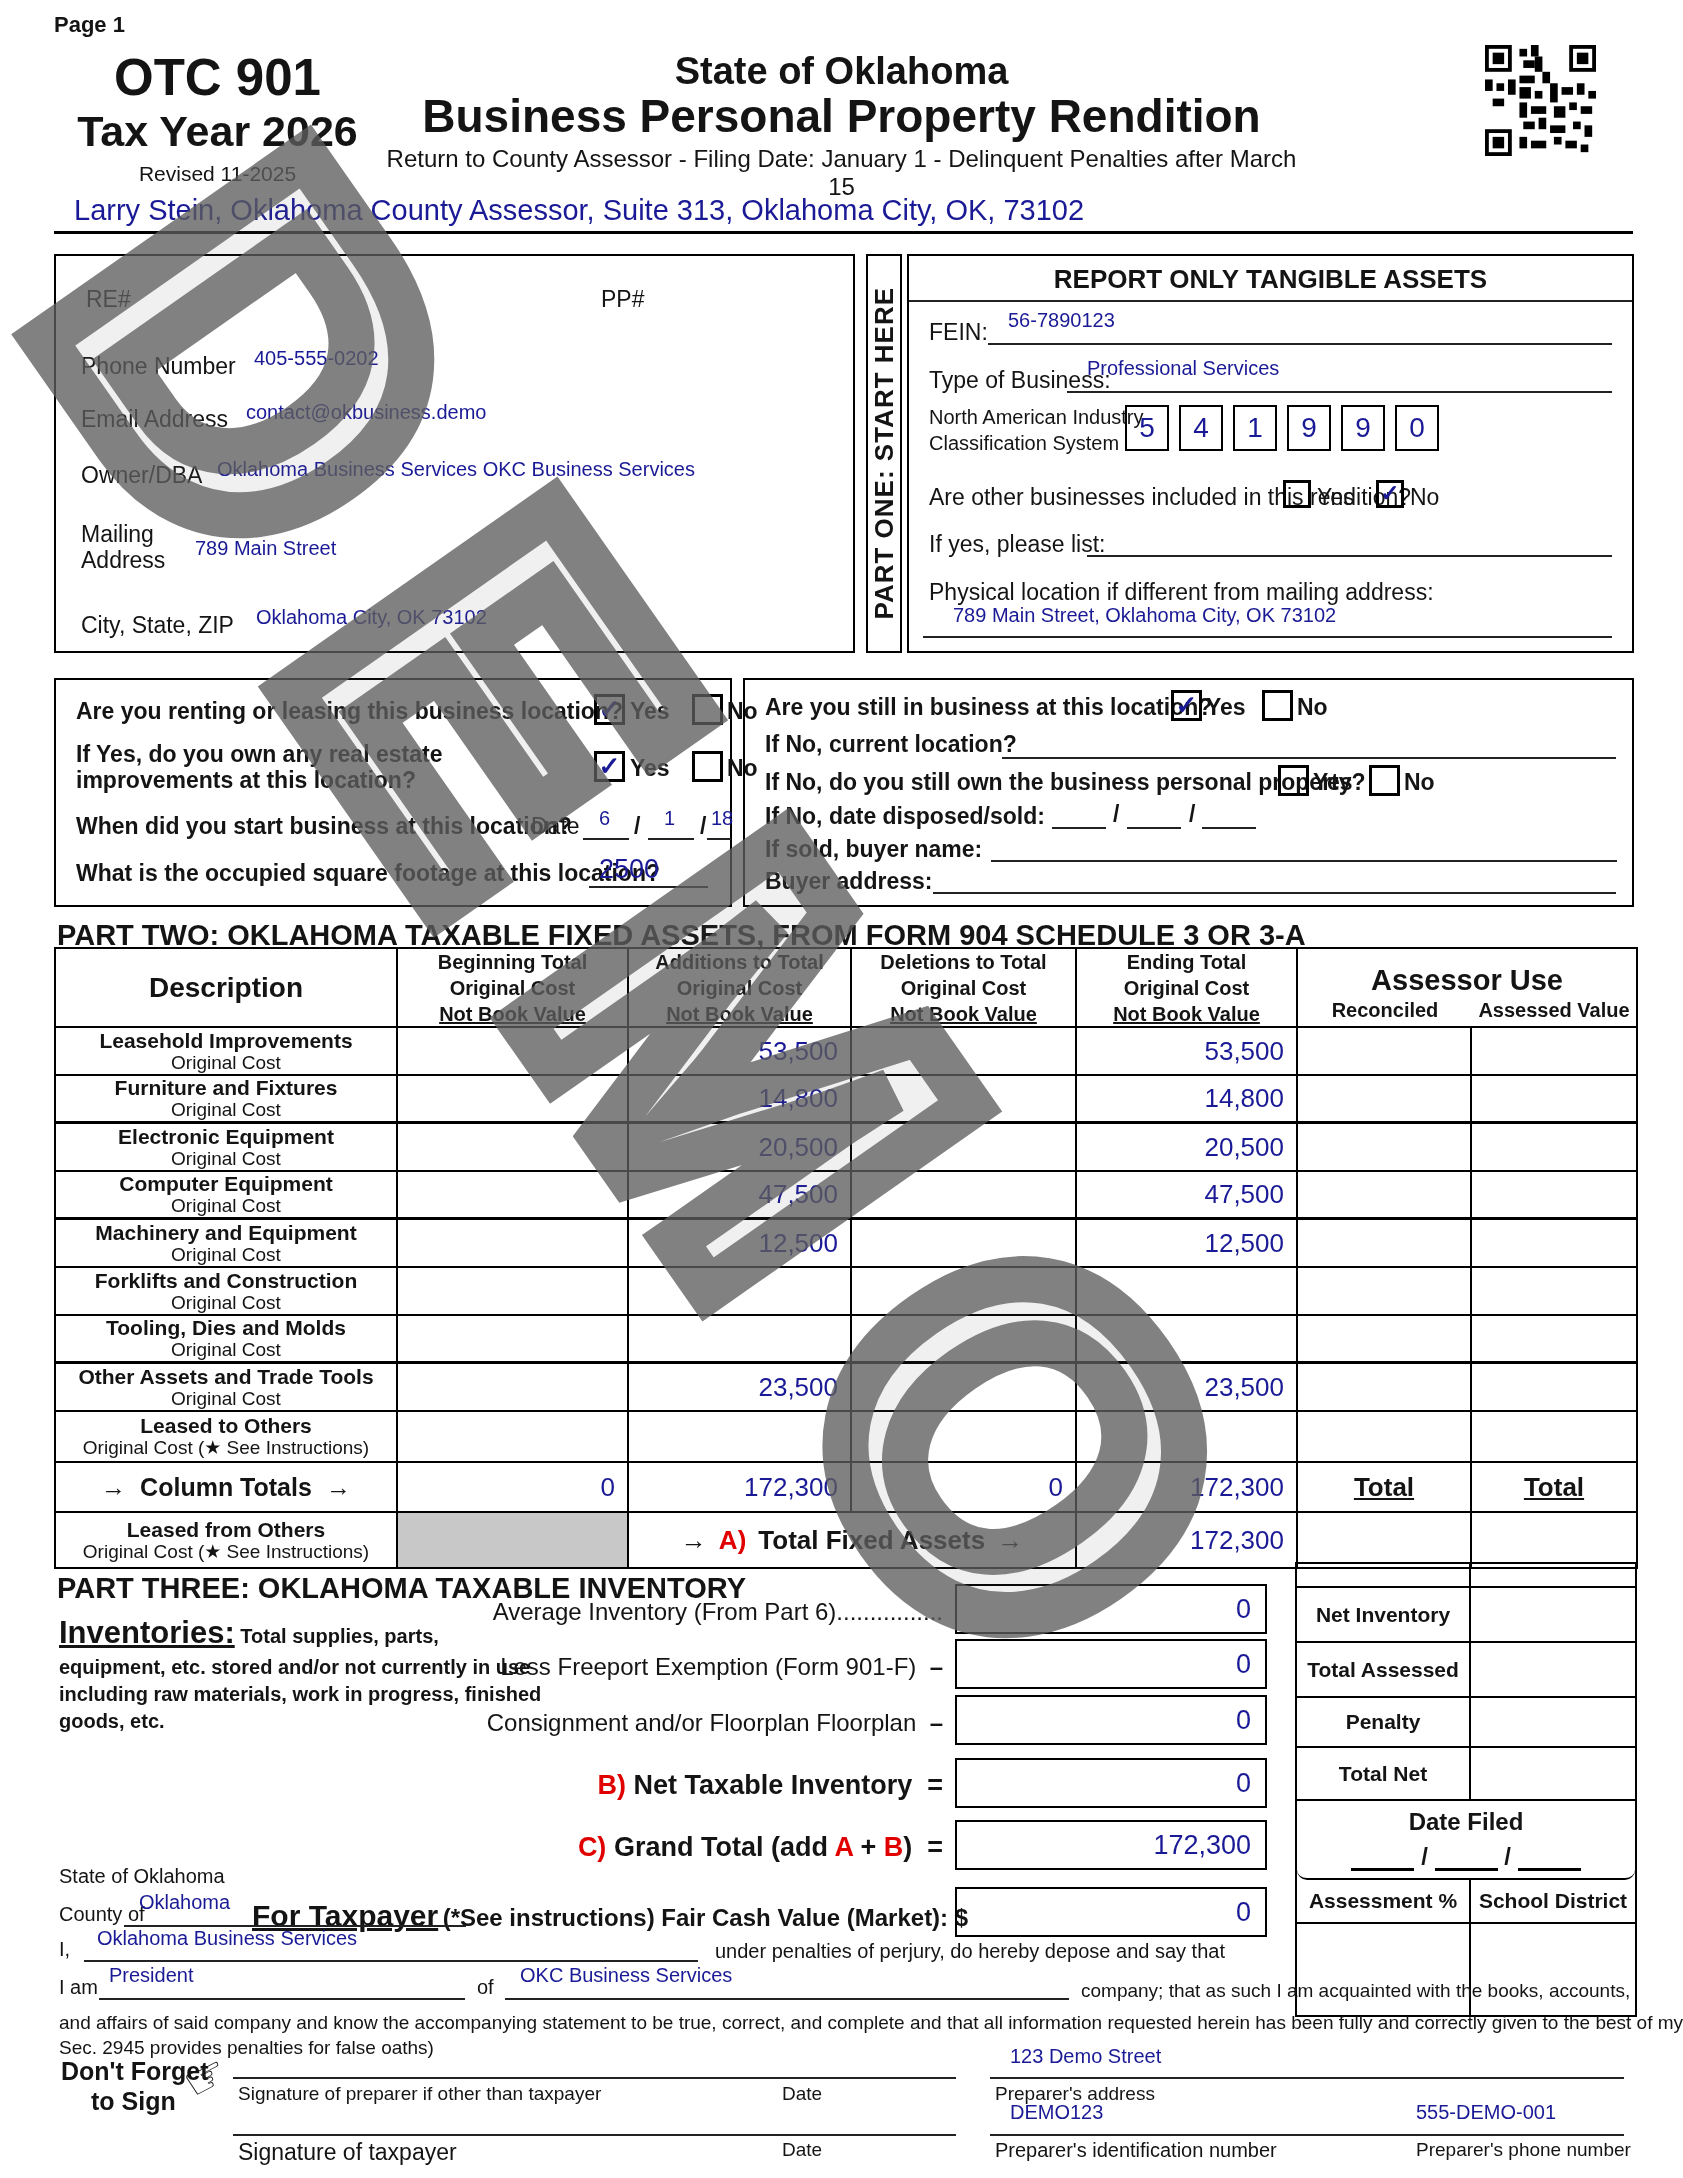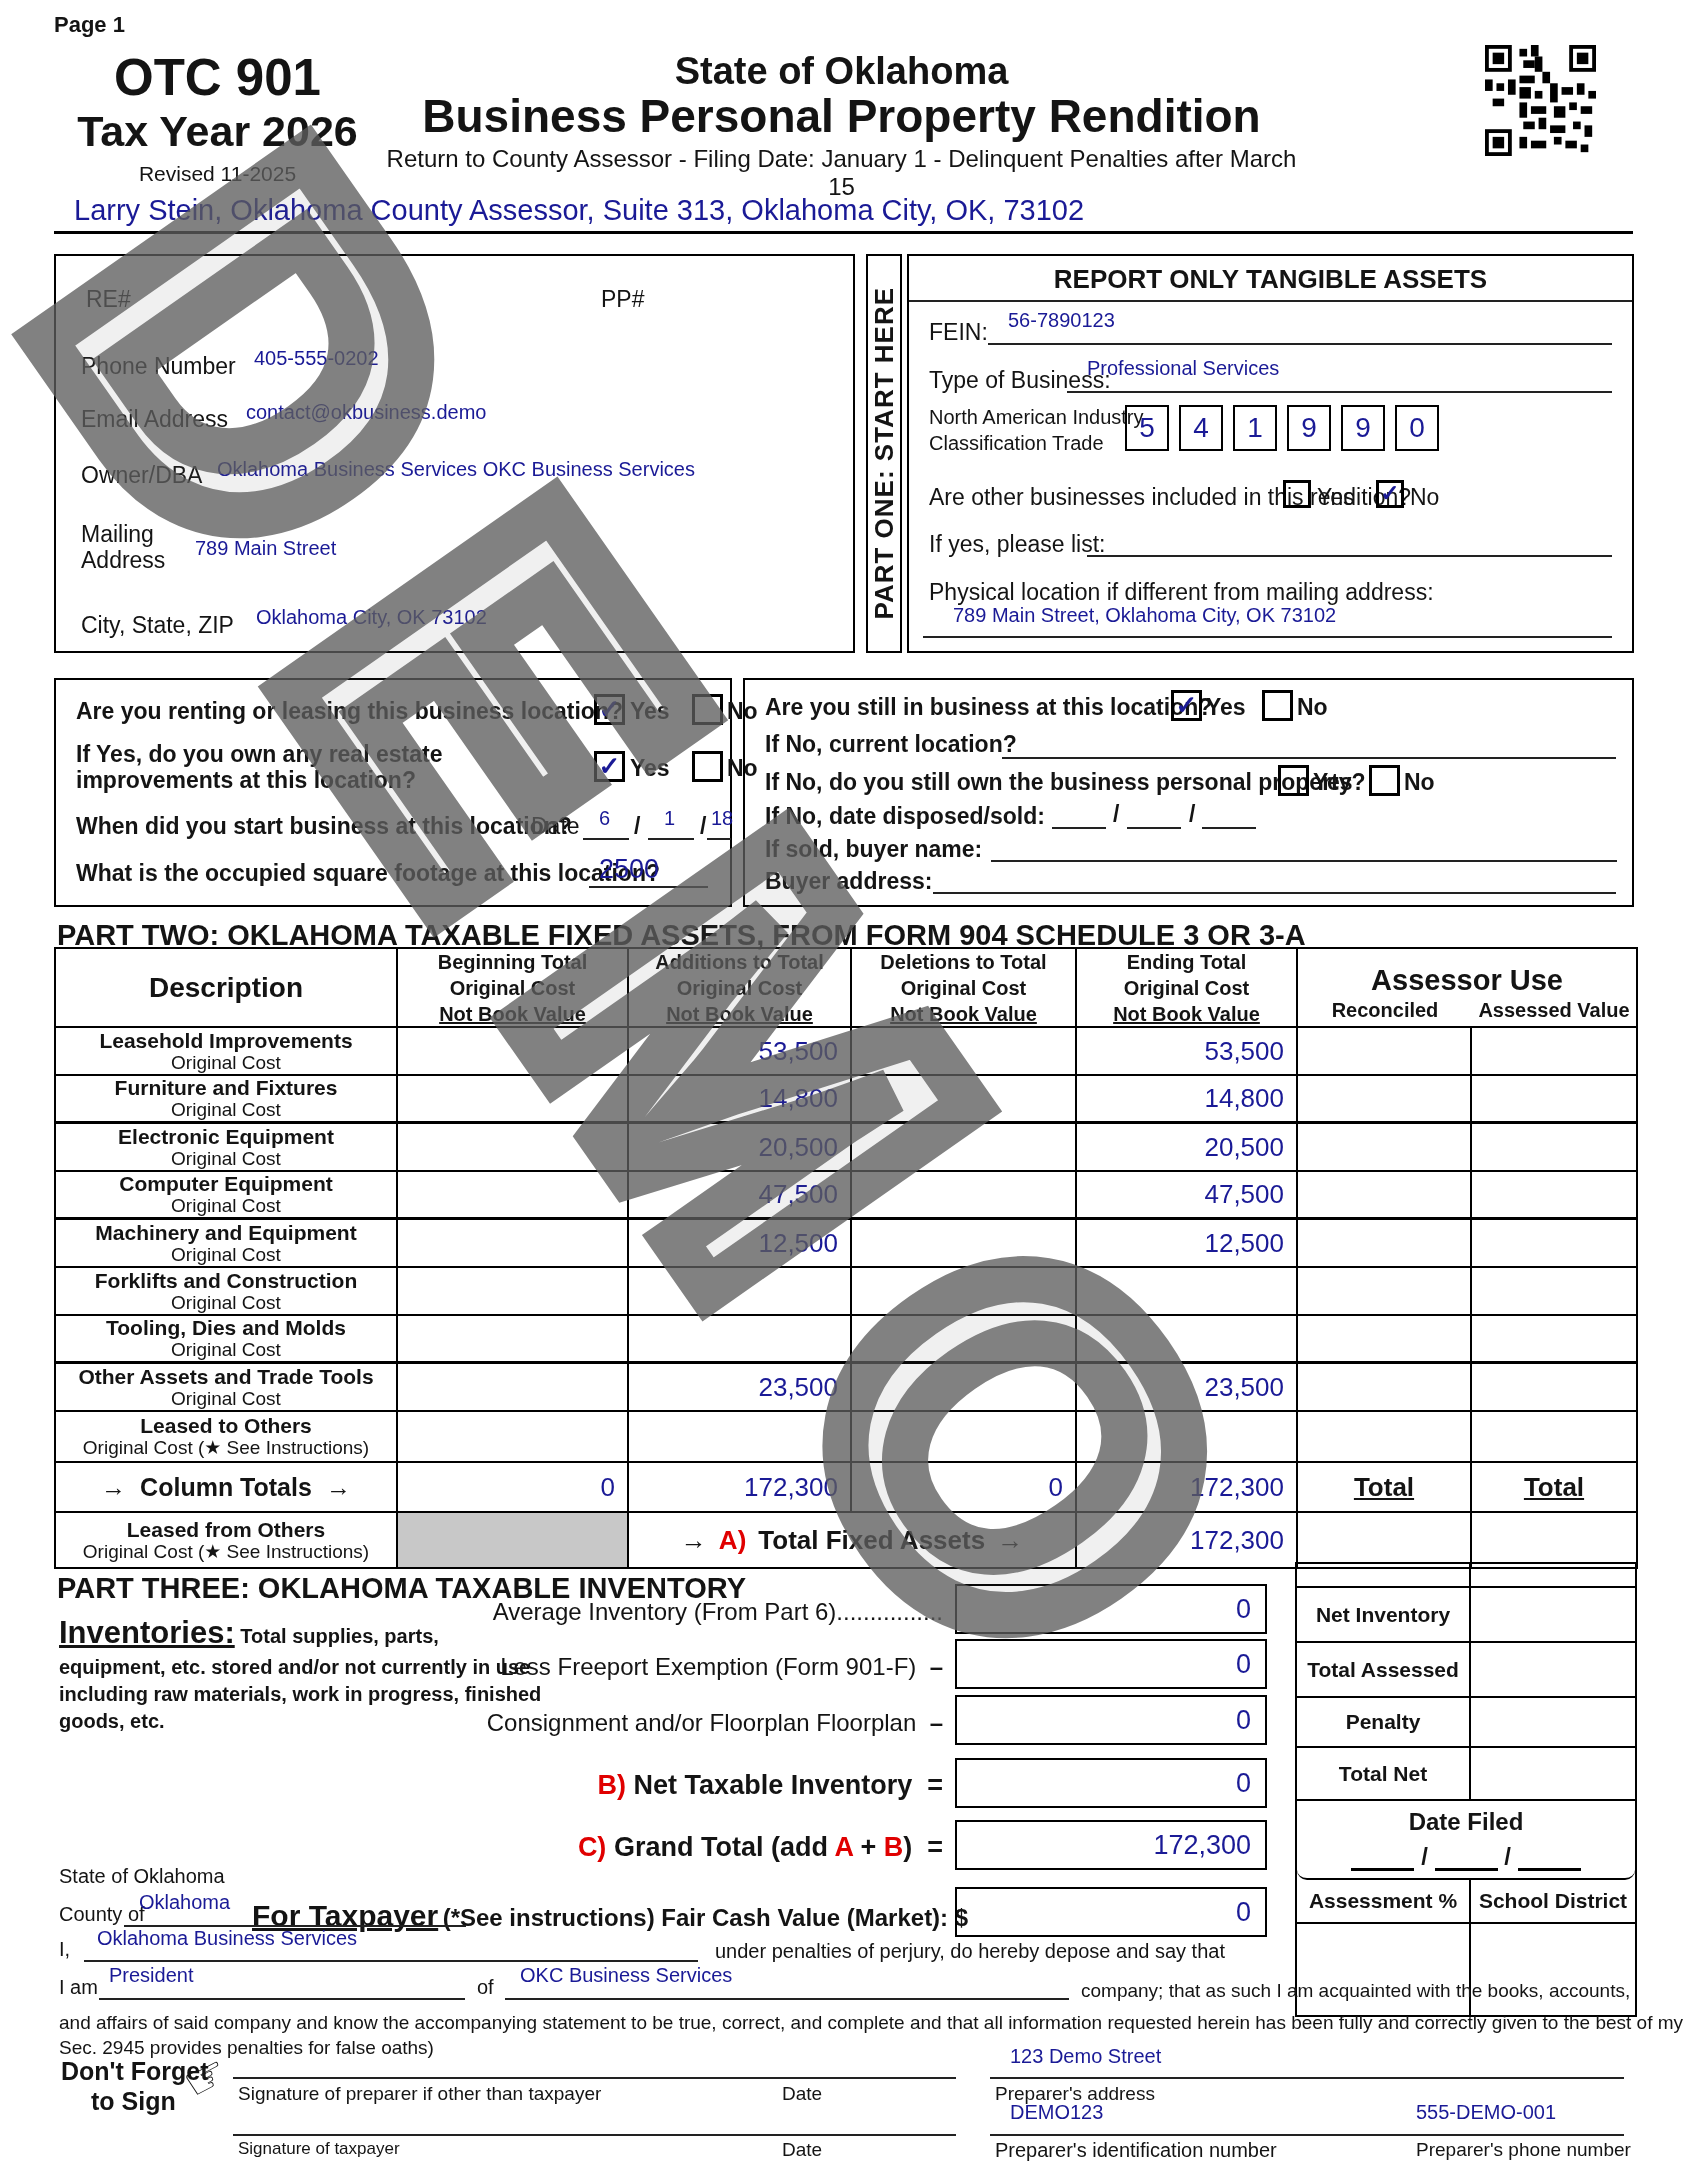--- a/index.html
+++ b/index.html
@@ -153,21 +153,21 @@
   <div class="box" style="left:907px;top:254px;width:727px;height:399px;">
     <div class="ab b ctr" style="left:0;top:8px;width:100%;font-size:26px;">REPORT ONLY TANGIBLE ASSETS</div>
     <div class="line" style="left:0;top:44px;width:100%;border-top-width:2.5px;"></div>
     <div class="ab lbl" style="left:20px;top:63px;">FEIN:</div>
     <div class="ab val" style="left:99px;top:53px;">56-7890123</div>
     <div class="line" style="left:79px;top:87px;width:624px;"></div>
     <div class="ab lbl" style="left:20px;top:111px;">Type of Business:</div>
     <div class="ab val" style="left:178px;top:101px;">Professional Services</div>
     <div class="line" style="left:158px;top:135px;width:545px;"></div>
     <div class="ab sm" style="left:20px;top:150px;">North American Industry</div>
-    <div class="ab sm" style="left:20px;top:176px;">Classification Trade</div>
+    <div class="ab sm" style="left:20px;top:176px;">Classification System</div>
     <div class="ab" style="left:216px;top:149px;display:flex;gap:10px;">
       <span style="width:44px;height:46px;border:2.5px solid #000;box-sizing:border-box;display:flex;align-items:center;justify-content:center;color:#1a1a96;font-size:28px;">5</span>
       <span style="width:44px;height:46px;border:2.5px solid #000;box-sizing:border-box;display:flex;align-items:center;justify-content:center;color:#1a1a96;font-size:28px;">4</span>
       <span style="width:44px;height:46px;border:2.5px solid #000;box-sizing:border-box;display:flex;align-items:center;justify-content:center;color:#1a1a96;font-size:28px;">1</span>
       <span style="width:44px;height:46px;border:2.5px solid #000;box-sizing:border-box;display:flex;align-items:center;justify-content:center;color:#1a1a96;font-size:28px;">9</span>
       <span style="width:44px;height:46px;border:2.5px solid #000;box-sizing:border-box;display:flex;align-items:center;justify-content:center;color:#1a1a96;font-size:28px;">9</span>
       <span style="width:44px;height:46px;border:2.5px solid #000;box-sizing:border-box;display:flex;align-items:center;justify-content:center;color:#1a1a96;font-size:28px;">0</span>
     </div>
     <div class="ab lbl" style="left:20px;top:228px;">Are other businesses included in this rendition?</div>
     <div class="cb" style="left:374px;top:224px;width:22px;height:22px;line-height:21px;font-size:23px;"></div>
@@ -496,21 +496,21 @@
 
   <div class="line" style="left:233px;top:2077px;width:723px;border-top-width:2.5px;"></div>
   <div class="ab" style="left:238px;top:2083px;font-size:19px;">Signature of preparer if other than taxpayer</div>
   <div class="ab" style="left:782px;top:2083px;font-size:19px;">Date</div>
 
   <div class="ab val" style="left:1010px;top:2045px;">123 Demo Street</div>
   <div class="line" style="left:990px;top:2077px;width:634px;border-top-width:2.5px;"></div>
   <div class="ab" style="left:995px;top:2083px;font-size:19px;">Preparer's address</div>
 
   <div class="line" style="left:233px;top:2134px;width:723px;border-top-width:2.5px;"></div>
-  <div class="ab" style="left:238px;top:2139px;font-size:17px;">Signature of taxpayer</div>
+  <div class="ab" style="left:238px;top:2139px;font-size:23px;">Signature of taxpayer</div>
   <div class="ab" style="left:782px;top:2139px;font-size:19px;">Date</div>
 
   <div class="ab val" style="left:1010px;top:2101px;">DEMO123</div>
   <div class="ab val" style="left:1416px;top:2101px;">555-DEMO-001</div>
   <div class="line" style="left:990px;top:2134px;width:634px;border-top-width:2.5px;"></div>
   <div class="ab" style="left:995px;top:2139px;font-size:20px;">Preparer's identification number</div>
   <div class="ab" style="left:1416px;top:2139px;font-size:19px;">Preparer's phone number</div>
 
   <div class="wm">DEMO</div>
 </div>

